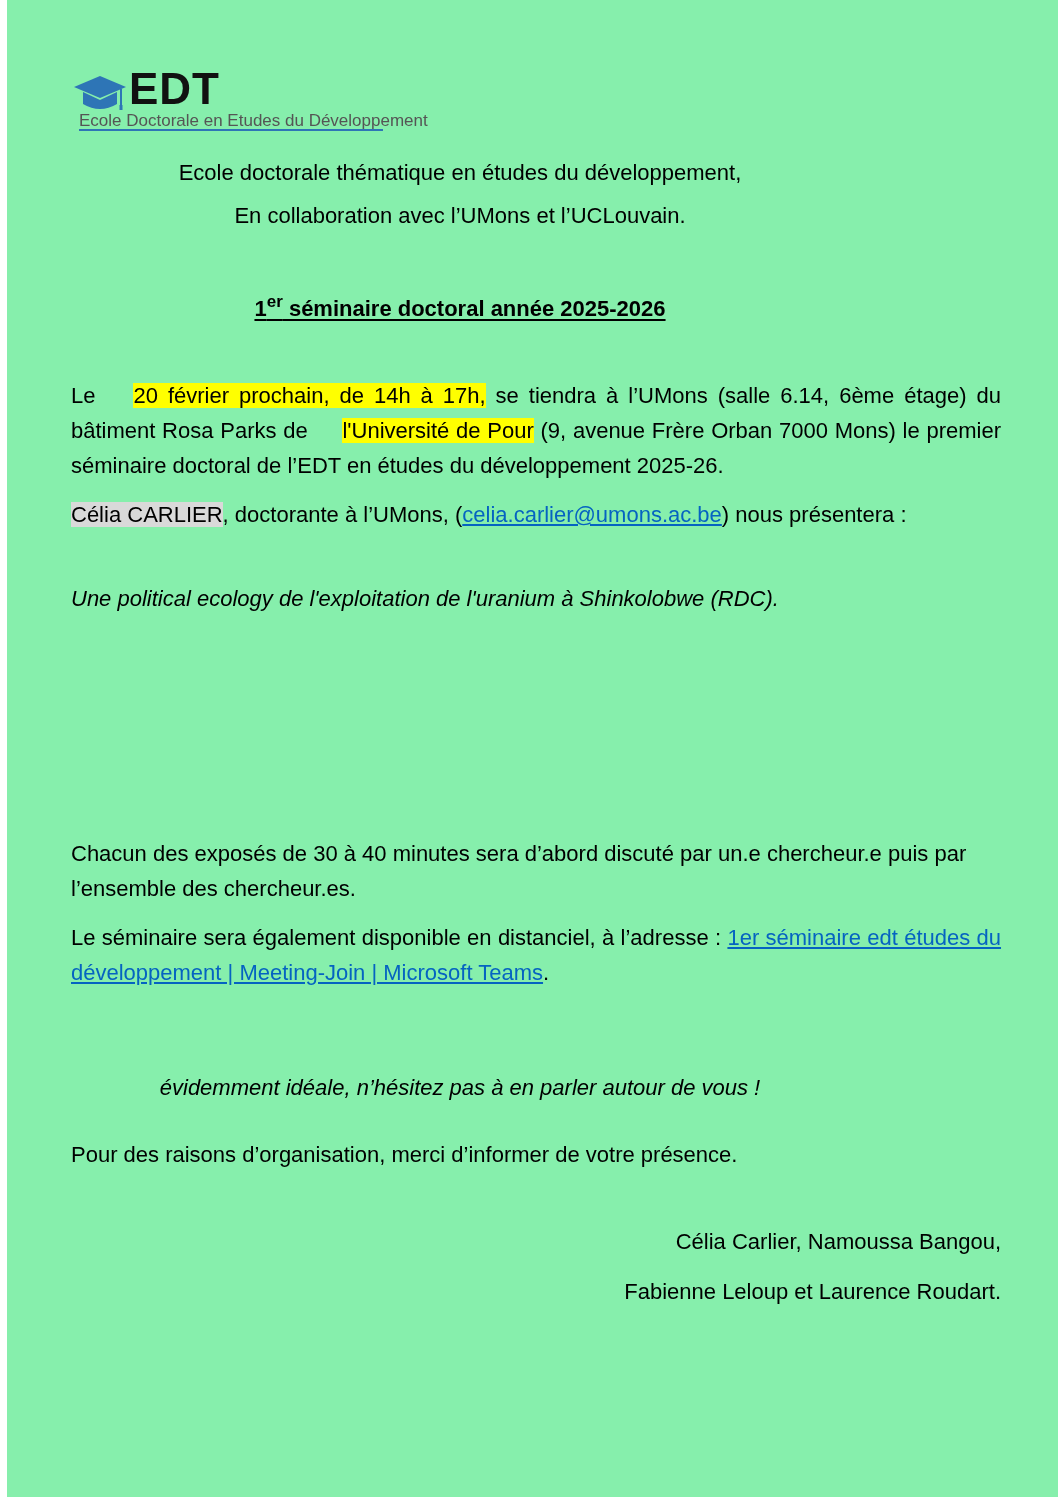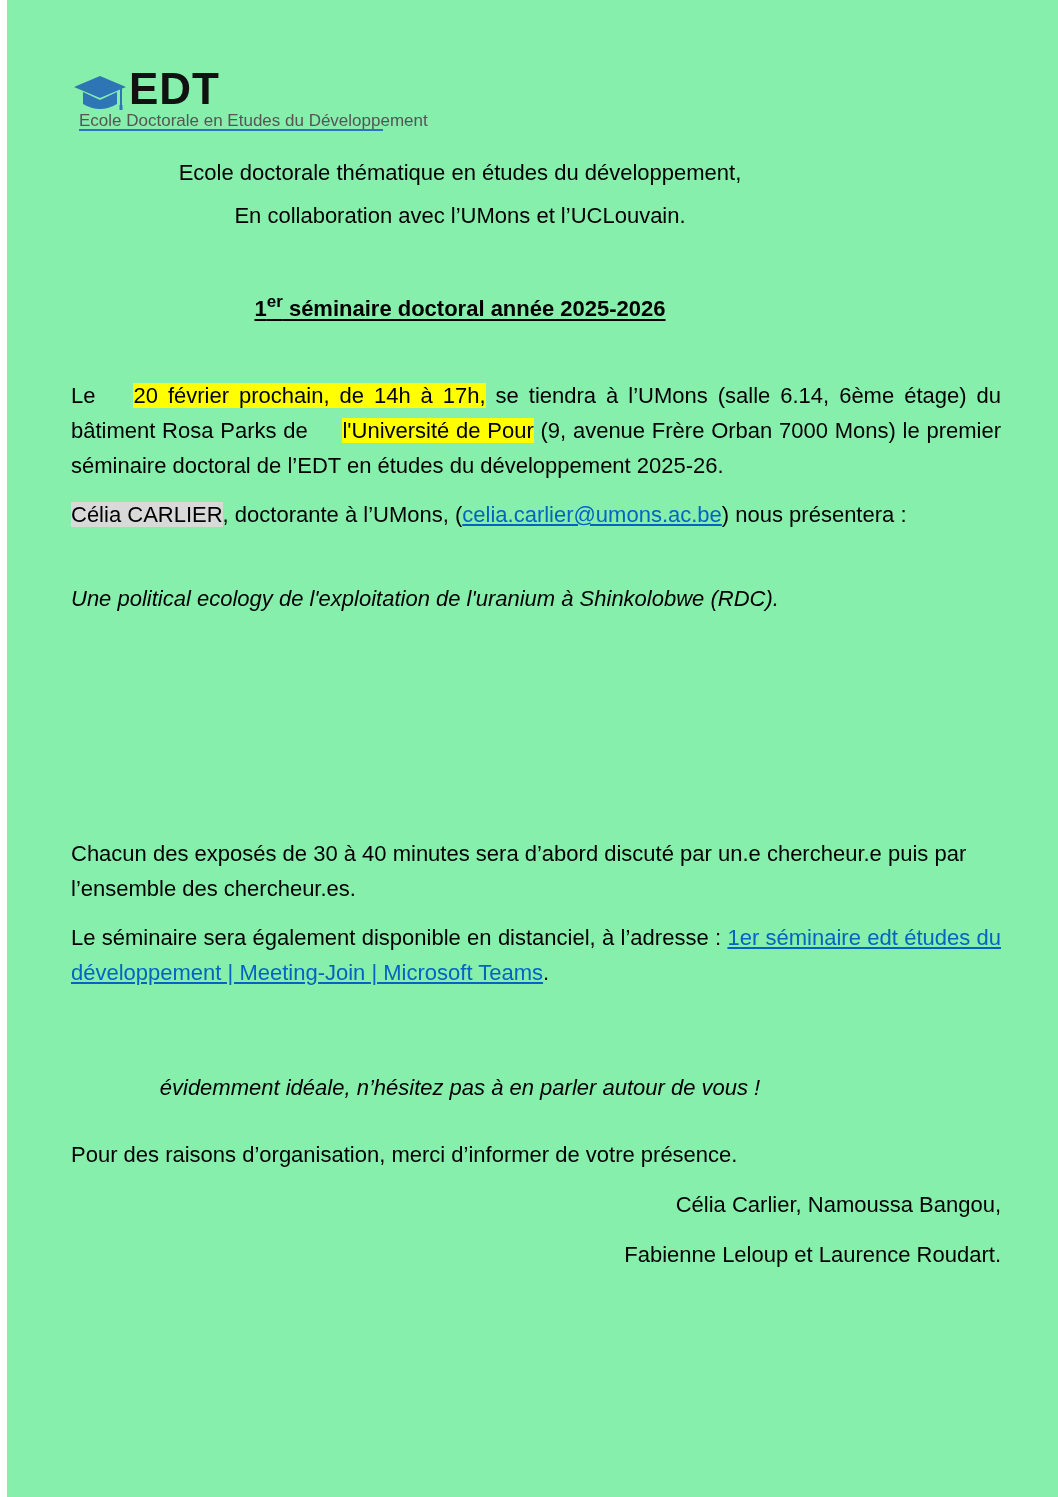--- a/index.html
+++ b/index.html
@@ -13,21 +13,21 @@
   .logo-title { position: absolute; left: 56px; top: -6px; font-family: "Liberation Sans", sans-serif;
                 font-weight: 700; font-size: 44px; letter-spacing: 1px; line-height: 50px; color: #111; }
   .logo-sub { position: absolute; left: 6px; top: 44px; font-size: 17px; color: #555; line-height: 14px; white-space: nowrap; }
   .logo-rule { position: absolute; left: 6px; top: 59px; width: 304px; height: 1.5px; background: #2e75b6; }
 
   .line { position: absolute; font-size: 22px; line-height: 28px; white-space: nowrap; }
   .center { left: 0; width: 906px; text-align: center; }
   .para { position: absolute; left: 64px; width: 930px; font-size: 22px; line-height: 35px; }
   .justify { text-align: justify; text-align-last: left; }
   .italic { font-style: italic; }
-  .right { position: absolute; right: 64px; font-size: 22px; line-height: 28px; text-align: left; white-space: nowrap; }
+  .right { position: absolute; right: 64px; font-size: 22px; line-height: 28px; text-align: left; white-space: nowrap; margin-top: 37px; }
 
   .title { font-weight: 700; text-decoration: underline; text-underline-offset: 3px; }
   .title sup { font-size: 17px; vertical-align: 9px; }
 
   .hl-yellow { background: #ffff00; margin-left: 28px; }
   .hl-gray { background: #d9d9d9; }
   a.link { color: #0563c1; text-decoration: underline; }
 </style>
 </head>
 <body>

